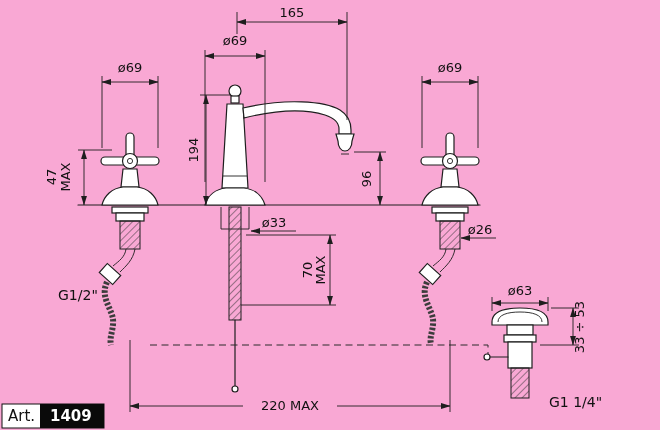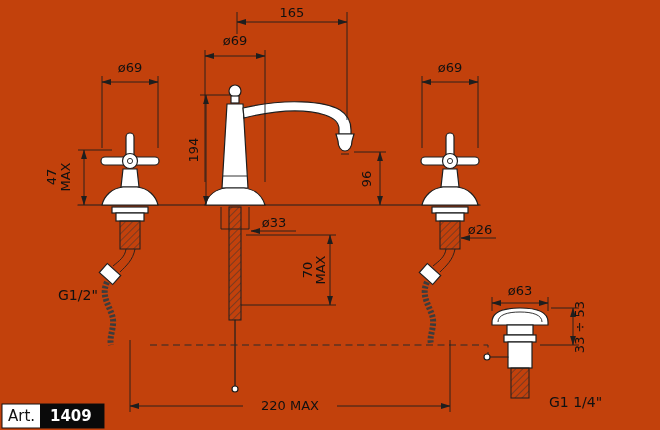--- a/index.html
+++ b/index.html
@@ -1,17 +1,17 @@
 <!DOCTYPE html>
 <html><head>
 <meta charset="utf-8">
 <style>
   html,body { margin:0; padding:0; background:#e8e8e8; }
   .stage {
-    width:660px; height:430px; background:#c2410c; position:relative;
+    width:660px; height:430px; background:#f9a8d4; position:relative;
     font-family:"DejaVu Sans", sans-serif; overflow:hidden;
     box-shadow:0 0 0 1px #ccc;
   }
   svg { display:block; }
   .ln    { stroke:#1e1e1e; stroke-width:1.2; fill:none; stroke-linecap:round; }
   .thin  { stroke:#1e1e1e; stroke-width:0.9; fill:none; }
   .fillw { fill:#ffffff; stroke:#1e1e1e; stroke-width:1.2; }
   .hatchf{ fill:url(#hatch); stroke:#1e1e1e; stroke-width:1; }
   .dash  { stroke:#2a2a2a; stroke-width:1; stroke-dasharray:7 4.5; fill:none; }
   .hose  { stroke:#3c3c3c; stroke-width:6; stroke-dasharray:2.5 1.8; fill:none; }

